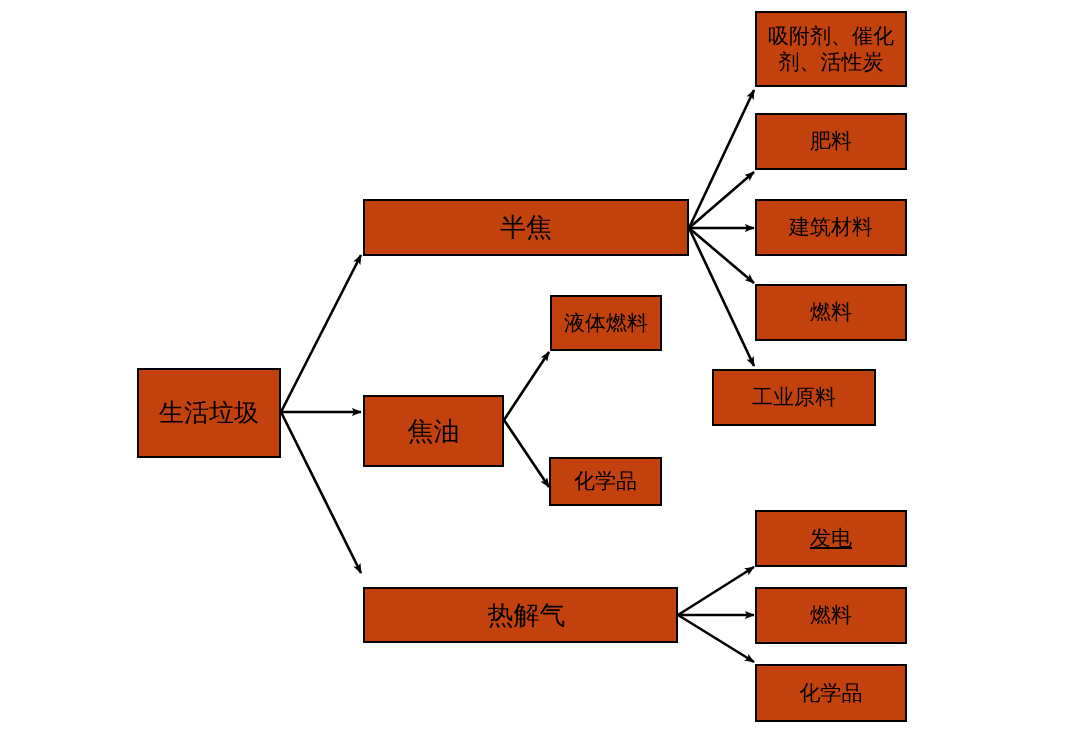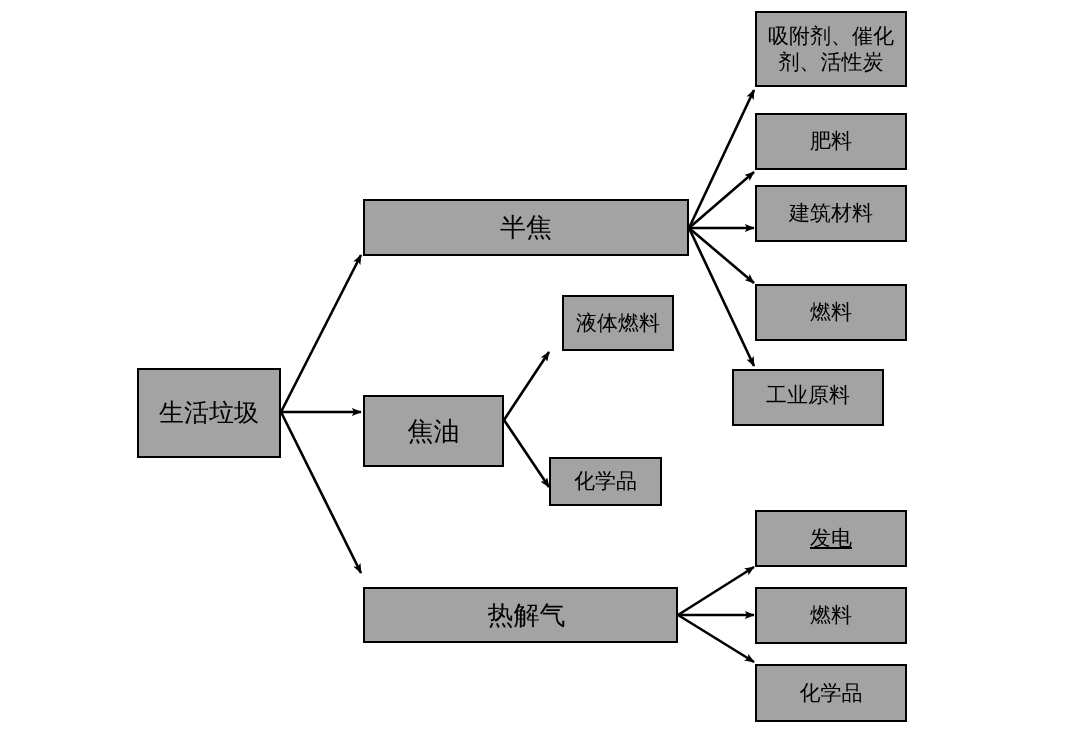--- a/index.html
+++ b/index.html
@@ -20,21 +20,21 @@
     left: 0;
     top: 0;
     width: 1080px;
     height: 740px;
     pointer-events: none;
   }
   .node {
     position: absolute;
     box-sizing: border-box;
     border: 2px solid #000000;
-    background: #a3a3a3;
+    background: #c2410c;
     display: flex;
     align-items: center;
     justify-content: center;
     text-align: center;
     color: #000000;
     line-height: 1.25;
     z-index: 2;
   }
   .node .label {
     display: block;
@@ -107,33 +107,33 @@
 
   <div class="node product-multiline" style="left:755px; top:11px; width:152px; height:76px;">
     <span class="label">吸附剂、催化
 剂、活性炭</span>
   </div>
 
   <div class="node product" style="left:755px; top:113px; width:152px; height:57px;">
     <span class="label">肥料</span>
   </div>
 
-  <div class="node product" style="left:755px; top:185px; width:152px; height:57px;">
+  <div class="node product" style="left:755px; top:199px; width:152px; height:57px;">
     <span class="label">建筑材料</span>
   </div>
 
   <div class="node product" style="left:755px; top:284px; width:152px; height:57px;">
     <span class="label">燃料</span>
   </div>
 
-  <div class="node product" style="left:732px; top:369px; width:152px; height:57px;font-family:Liberation Mono, monospace;">
+  <div class="node product" style="left:712px; top:369px; width:164px; height:57px;">
     <span class="label">工业原料</span>
   </div>
 
-  <div class="node product" style="left:550px; top:295px; width:112px; height:56px;margin-left:12px;">
+  <div class="node product" style="left:550px; top:295px; width:112px; height:56px;">
     <span class="label">液体燃料</span>
   </div>
 
   <div class="node product" style="left:549px; top:457px; width:113px; height:49px;">
     <span class="label">化学品</span>
   </div>
 
   <div class="node product" style="left:755px; top:510px; width:152px; height:57px;text-decoration:underline;">
     <span class="label">发电</span>
   </div>

